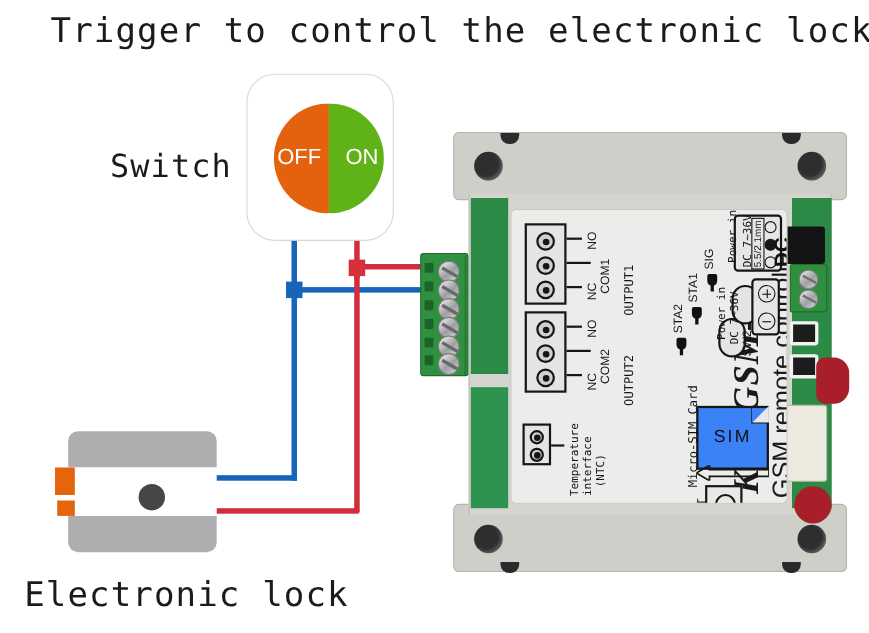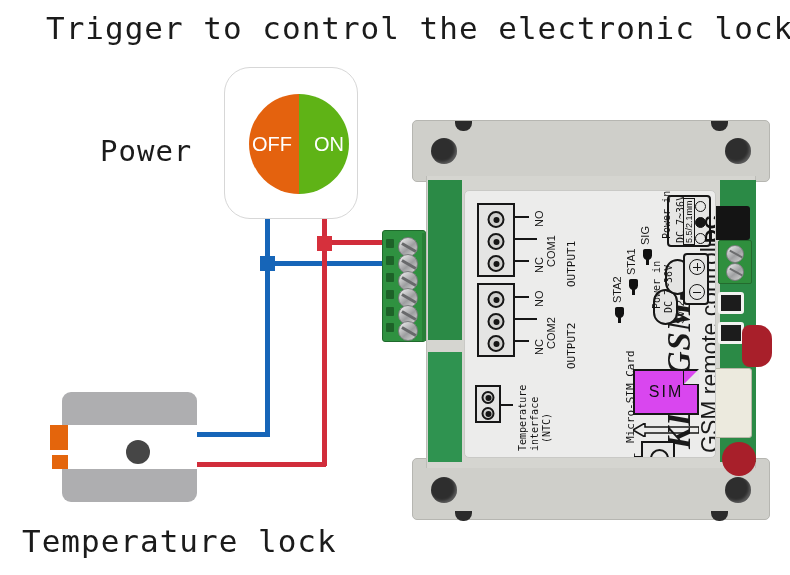--- a/index.html
+++ b/index.html
@@ -285,23 +285,23 @@
   }
   .pm-sym::before, .pm-sym::after {
     content: ""; position: absolute; background: #161616;
   }
   .pm-plus::before { left: 3px; top: 6.5px; width: 8px; height: 1.5px; }
   .pm-plus::after  { left: 6.5px; top: 3px; width: 1.5px; height: 8px; }
   .pm-minus::before { left: 3px; top: 6.5px; width: 8px; height: 1.5px; }
 
   #sim-slot {
     position: absolute; left: 168px; top: 178px;
-    width: 66px; height: 46px;
+    width: 66px; height: 58px;
     border: 2px solid #161616;
-    background: #d946ef;
+    background: #3b82f6;
   }
   #sim-slot::after {
     content: ""; position: absolute;
     right: -2px; top: -2px;
     border-style: solid;
     border-width: 0 0 15px 15px;
     border-color: transparent transparent #e8e8e7 transparent;
     box-shadow: -1px 1px 0 0 #161616;
   }
   #sim-text {
@@ -409,21 +409,21 @@
   <div id="switch-tile">
     <div id="switch-dial">
       <div class="dial-half dial-off">
         <span class="dial-text" style="left:46%;">OFF</span>
       </div>
       <div class="dial-half dial-on">
         <span class="dial-text" style="left:60%;">ON</span>
       </div>
     </div>
   </div>
-  <div class="caption" id="switch-label">Power</div>
+  <div class="caption" id="switch-label">Switch</div>
 
   <div class="wire wire-v wire-blue" style="left:265px; top:219px; height:46px;"></div>
   <div class="wire wire-h wire-blue" style="left:265px; top:261px; width:125px;"></div>
   <div class="wire wire-v wire-blue" style="left:265px; top:261px; height:176px;"></div>
   <div class="wire wire-h wire-blue" style="left:185px; top:432px; width:85px;"></div>
   <div class="node node-blue" style="left:260px; top:256px;"></div>
 
   <div class="wire wire-v wire-red" style="left:322px; top:219px; height:34px;"></div>
   <div class="wire wire-h wire-red" style="left:322px; top:240px; width:68px;"></div>
   <div class="wire wire-v wire-red" style="left:322px; top:240px; height:226px;"></div>
@@ -431,21 +431,21 @@
   <div class="node node-red" style="left:317px; top:236px;"></div>
 
   <div id="lock-body">
     <div class="lock-bar" id="lock-bar-top"></div>
     <div id="lock-face"></div>
     <div class="lock-bar" id="lock-bar-bottom"></div>
     <div id="lock-knob"></div>
     <div class="lock-tab" id="lock-tab-upper"></div>
     <div class="lock-tab" id="lock-tab-lower"></div>
   </div>
-  <div class="caption" id="lock-label">Temperature lock</div>
+  <div class="caption" id="lock-label">Electronic lock</div>
 
   <div id="term-block">
     <div class="screw" style="top:6px;"></div>
     <div class="screw" style="top:23px;"></div>
     <div class="screw" style="top:40px;"></div>
     <div class="screw" style="top:57px;"></div>
     <div class="screw" style="top:74px;"></div>
     <div class="screw" style="top:90px;"></div>
     <div class="term-slot" style="top:8px;"></div>
     <div class="term-slot" style="top:25px;"></div>

